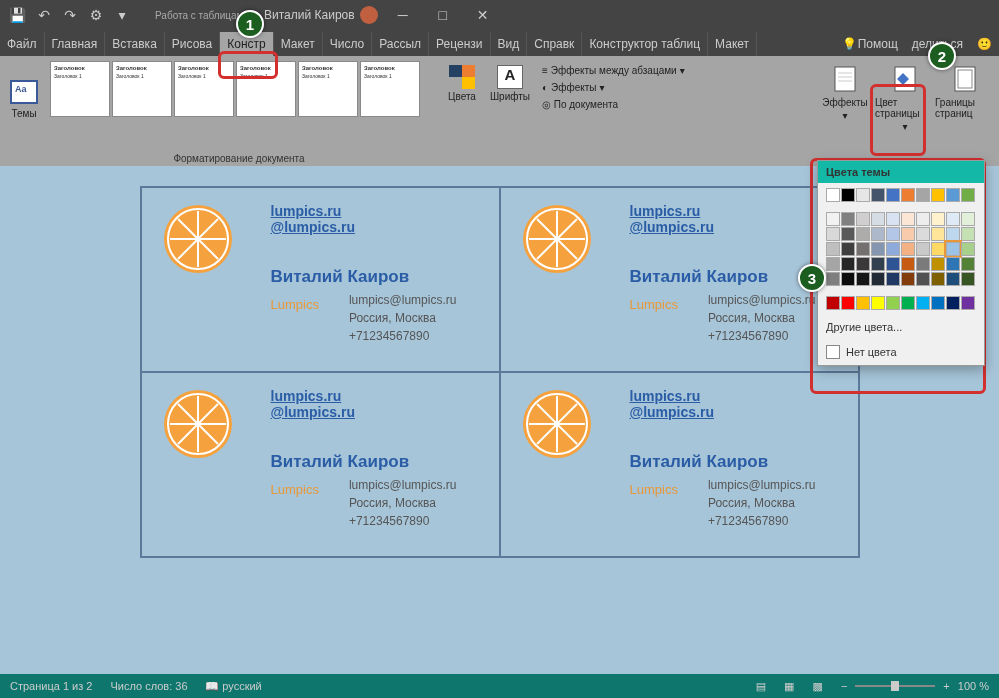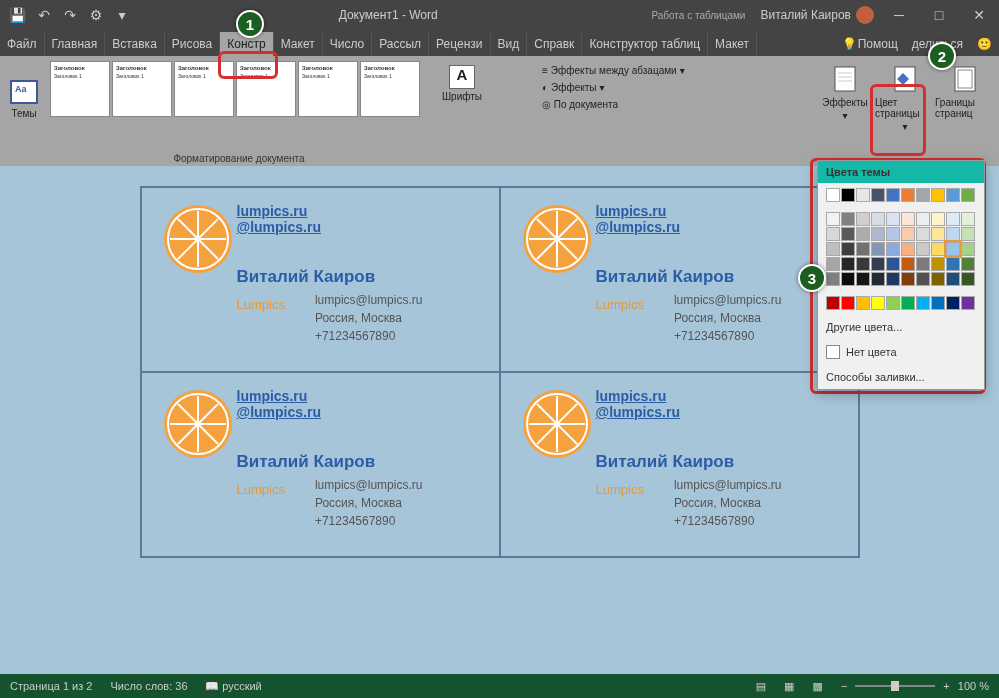--- a/index.html
+++ b/index.html
@@ -29,27 +29,27 @@
 .colors-btn, .fonts-btn { width: 48px; display: flex; flex-direction: column; align-items: center; font-size: 10px; color: #222; padding-top: 6px; gap: 2px; }
 .colors-ico { width: 26px; height: 24px; display: grid; grid-template-columns: repeat(2,1fr); grid-template-rows: repeat(2,1fr); }
 .fonts-ico { width: 26px; height: 24px; background: #fff; border: 1px solid #666; text-align: center; font-size: 15px; font-weight: bold; }
 .para-opts { font-size: 10px; color: #222; padding: 6px 4px; }
 .para-opts div { margin-bottom: 6px; display: flex; align-items: center; gap: 3px; }
 .big-btn { width: 60px; display: flex; flex-direction: column; align-items: center; font-size: 10px; color: #222; padding-top: 4px; gap: 2px; }
 .big-btn svg { width: 32px; height: 32px; }
 .document-area { flex: 1; background: #a7c5d9; position: relative; overflow: hidden; padding: 20px 80px 0; }
 .page { width: 720px; margin: 0 auto; }
 .card-table { display: grid; grid-template-columns: 1fr 1fr; border: 1px solid #5b7a9a; }
-.card { border: 1px solid #5b7a9a; padding: 15px 20px 12px; display: flex; gap: 3px; align-items: flex-start; min-height: 185px; }
+.card { border: 1px solid #5b7a9a; padding: 15px 20px 12px; display: flex; gap: 37px; align-items: flex-start; min-height: 185px; }
 .card-icon { width: 72px; height: 72px; flex-shrink: 0; }
 .card-text { flex: 1; }
 .card-link { color: #2a5da6; text-decoration: underline; font-size: 14px; font-weight: 600; display: block; }
 .card-name { color: #2a5da6; font-size: 17px; font-weight: 600; margin-top: 32px; }
 .card-company { color: #e89838; font-size: 13px; margin-top: 6px; }
-.statusbar { height: 24px; background: #14532d; color: #ccc; display: flex; align-items: center; font-size: 11px; padding: 0 10px; gap: 18px; }
+.statusbar { height: 24px; background: #0f766e; color: #ccc; display: flex; align-items: center; font-size: 11px; padding: 0 10px; gap: 18px; }
 .statusbar .spacer { flex: 1; }
 .zoom { display: flex; align-items: center; gap: 8px; }
 .zoom-slider { width: 80px; height: 2px; background: #888; position: relative; }
 .zoom-thumb { width: 8px; height: 10px; background: #ccc; position: absolute; left: 36px; top: -4px; }
 .callout { position: absolute; width: 28px; height: 28px; border-radius: 50%; background: #1b5e20; color: #fff; font-weight: bold; font-size: 15px; display: flex; align-items: center; justify-content: center; border: 2px solid #fff; box-shadow: 0 0 4px rgba(0,0,0,.5); z-index: 100; }
 .highlight { position: absolute; border: 3px solid #d32f2f; border-radius: 6px; z-index: 50; pointer-events: none; }
 .color-panel { position: absolute; top: 160px; right: 14px; width: 168px; background: #f0f0f0; border: 1px solid #999; box-shadow: 0 4px 12px rgba(0,0,0,.3); z-index: 60; font-size: 11px; color: #333; }
 .panel-head { padding: 5px 8px; font-weight: bold; background: #14b8a6; }
 .swatch-grid { display: grid; grid-template-columns: repeat(10, 14px); gap: 1px; padding: 5px 8px; }
 .swatch { width: 14px; height: 14px; border: 1px solid #aaa; }
@@ -64,21 +64,20 @@
 
 <div class="window">
   <div class="titlebar">
     <div class="qat">
       <span class="qat-btn">💾</span>
       <span class="qat-btn">↶</span>
       <span class="qat-btn">↷</span>
       <span class="qat-btn">⚙</span>
       <span class="qat-btn">▾</span>
     </div>
-    <div class="title-center">Документ1 - Word</div>
     <div class="title-tools">Работа с таблицами</div>
     <div class="user">
       <span>Виталий Каиров</span>
       <span class="avatar"></span>
     </div>
     <div class="win-btns">
       <div class="win-btn">─</div>
       <div class="win-btn">□</div>
       <div class="win-btn">✕</div>
     </div>
@@ -134,20 +133,29 @@
             <div>Заголовок 1</div>
           </div>
         <div class="gal-item">
             <div class="gal-head">Заголовок</div>
             <div>Заголовок 1</div>
           </div>
       </div>
       <div class="group-label">Форматирование документа</div>
     </div>
     <div class="ribbon-group" style="flex:0 0 100px; flex-direction:row;">
+      <div class="colors-btn">
+        <div class="colors-ico">
+          <div style="background:#244062"></div>
+            <div style="background:#ed7d31"></div>
+          <div style="background:#a5a5a5"></div>
+            <div style="background:#ffc000"></div>
+        </div>
+        <span>Цвета</span>
+      </div>
       <div class="fonts-btn">
         <div class="fonts-ico">A</div>
         <span>Шрифты</span>
       </div>
     </div>
     <div class="ribbon-group" style="flex:0 0 190px;">
       <div class="para-opts">
         <div>≡ <span>Эффекты между абзацами</span> ▾</div>
         <div>◐ <span>Эффекты</span> ▾</div>
         <div>◎ <span>По документа</span></div>
@@ -384,23 +392,20 @@
       <div class="swatch" style="background: rgb(0, 32, 96);"></div>
       <div class="swatch" style="background: rgb(112, 48, 160);"></div>
     </div>
   <div class="panel-item">
       <span>Другие цвета...</span>
     </div>
   <div class="panel-item">
       <span class="no-color-sw"></span>
       <span>Нет цвета</span>
     </div>
-  <div class="panel-item">
-      <span>Способы заливки...</span>
-    </div>
 </div>
 
 <div class="highlight" style="top:51px;left:218px;width:60px;height:28px;"></div>
 <div class="callout" style="top:10px;left:236px;">1</div>
 <div class="highlight" style="top:84px;left:870px;width:56px;height:72px;"></div>
 <div class="callout" style="top:42px;left:928px;">2</div>
 <div class="highlight" style="top:158px;left:810px;width:176px;height:236px;"></div>
 <div class="callout" style="top:264px;left:798px;">3</div>
 
 </body></html>

